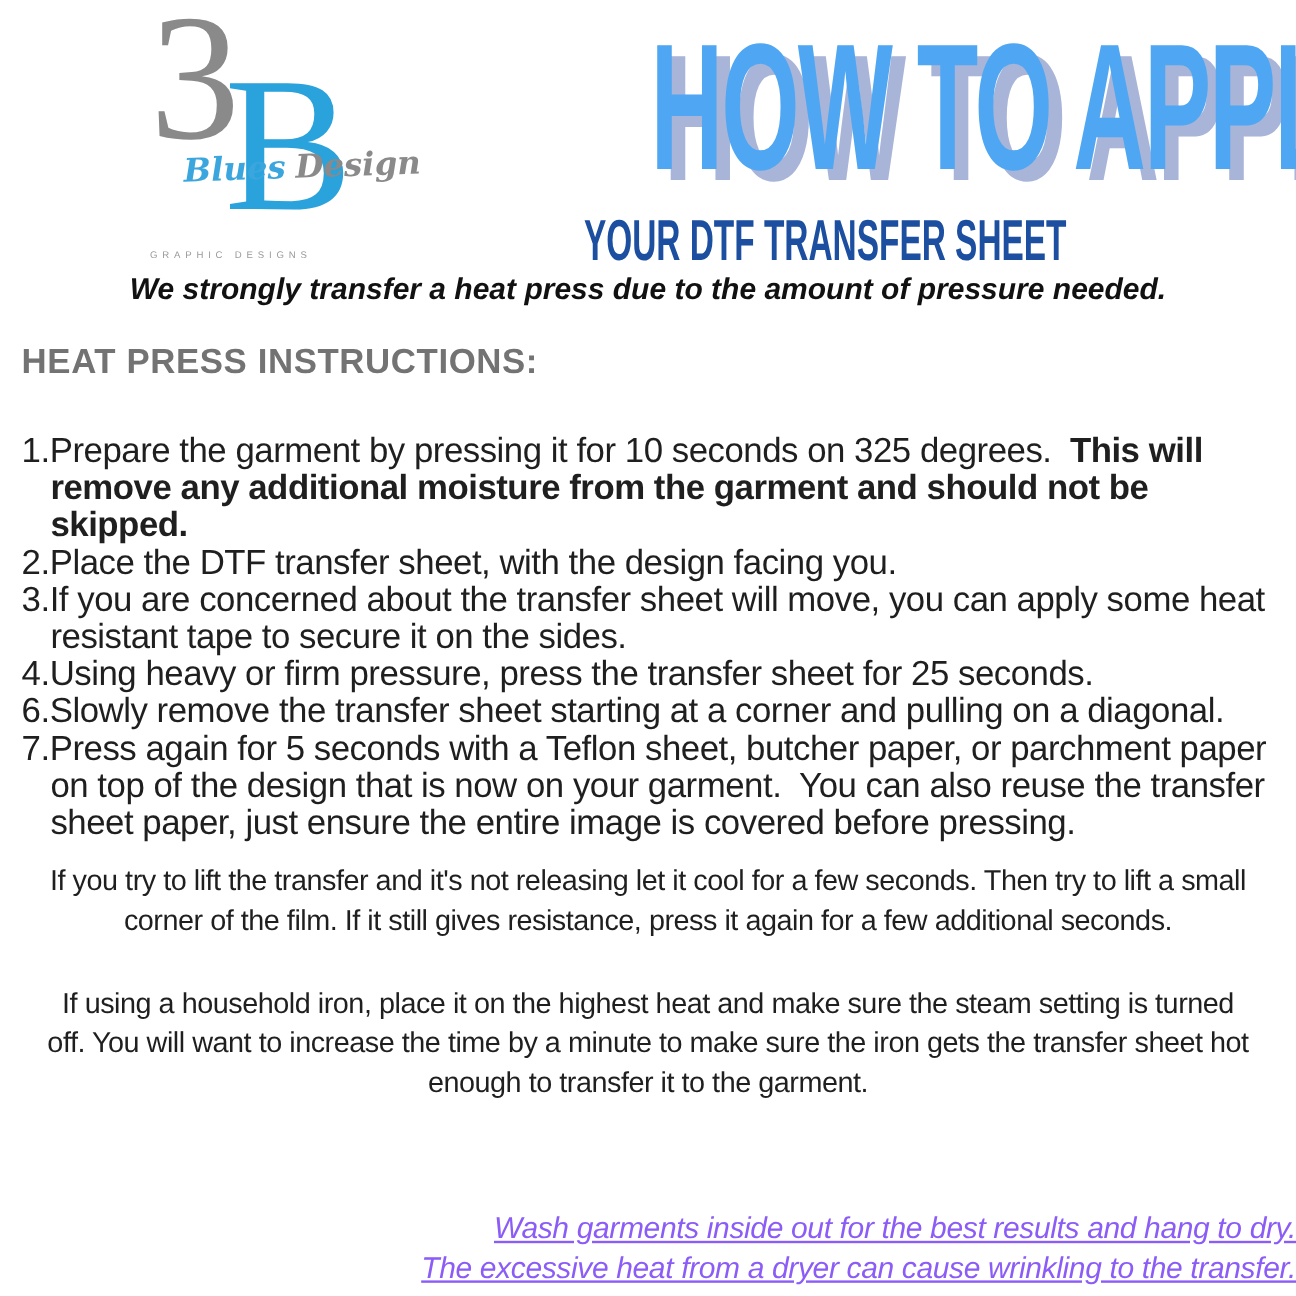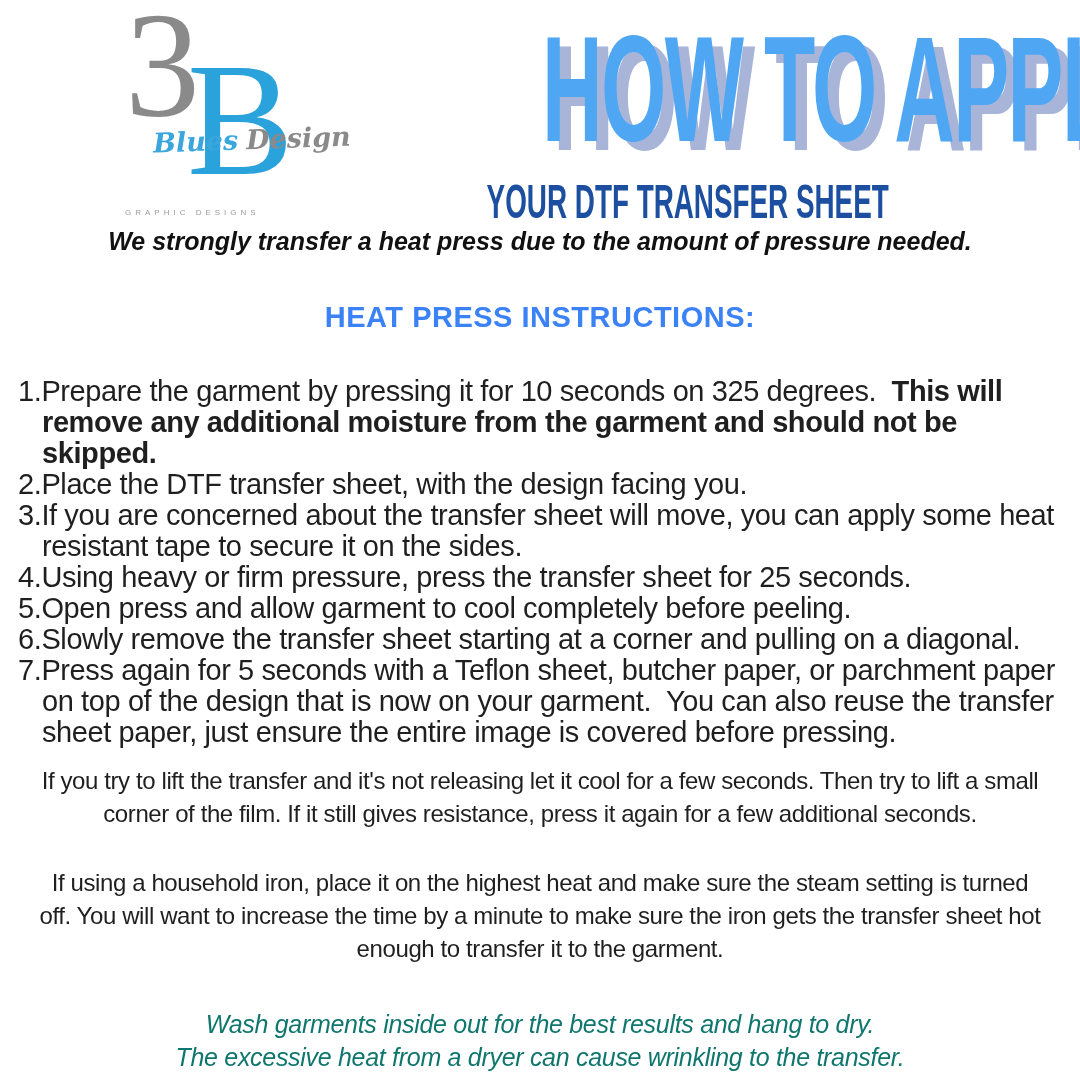--- a/index.html
+++ b/index.html
@@ -46,44 +46,45 @@
     transform:scaleX(0.58);transform-origin:center top;
   }
   .recommend{
     position:absolute;left:0;right:0;top:227px;text-align:center;
     font-size:25px;font-weight:700;font-style:italic;color:#111111;
   }
 
   
   .content{position:absolute;left:18px;right:18px;top:286px;}
   .section-heading{
-    text-align:center;font-size:29px;font-weight:700;color:#3b82f6;
-    letter-spacing:0.5px;margin:15px 0 0 0;
+    font-size:29px;font-weight:700;color:#737373;
+    letter-spacing:0.5px;margin:0 0 0 0;
   }
   ol.steps{
     list-style:none;margin:42px 0 0 0;padding:0;
     font-size:29px;line-height:31px;letter-spacing:-0.4px;
   }
   ol.steps li{padding-left:24px;text-indent:-24px;}
   ol.steps .step-bold{font-weight:700;}
   .tips-heading{
     text-align:center;font-size:25px;font-weight:700;color:#41a8ea;
     margin:30px 0 6px 0;letter-spacing:0.3px;
   }
   .para{
     text-align:center;font-size:24px;line-height:33px;letter-spacing:-0.4px;
     margin:16px;
   }
   .para.iron{margin-top:36px;}
 
   
   .footer{
-    position:absolute;left:0;right:0;top:1008px;text-align:center;
-    font-size:25px;line-height:33px;font-style:italic;color:#0f766e;
+    position:absolute;left:0;right:0;top:1008px;text-align:right;
+    font-size:25px;line-height:33px;font-style:italic;color:#8b5cf6;
     letter-spacing:-0.3px;
+    text-decoration:underline;
   }
 </style>
 </head>
 <body>
 
 <div class="page">
 
   <div class="logo">
     <span class="logo-3">3</span>
     <span class="logo-b">B</span>
@@ -99,21 +100,20 @@
   <div class="recommend">We strongly transfer a heat press due to the amount of pressure needed.</div>
 
   <div class="content">
     <h2 class="section-heading">HEAT PRESS INSTRUCTIONS:</h2>
 
     <ol class="steps">
       <li><span>1.</span><span>Prepare the garment by pressing it for 10 seconds on 325 degrees.&nbsp; </span><span class="step-bold">This will remove any additional moisture from the garment and should not be skipped.</span></li>
       <li><span>2.</span><span>Place the DTF transfer sheet, with the design facing you.</span></li>
       <li><span>3.</span><span>If you are concerned about the transfer sheet will move, you can apply some heat resistant tape to secure it on the sides.</span></li>
       <li><span>4.</span><span>Using heavy or firm pressure, press the transfer sheet for 25 seconds.</span></li>
-      <li><span>5.</span><span>Open press and allow garment to cool completely before peeling.</span></li>
       <li><span>6.</span><span>Slowly remove the transfer sheet starting at a corner and pulling on a diagonal.</span></li>
       <li><span>7.</span><span>Press again for 5 seconds with a Teflon sheet, butcher paper, or parchment paper on top of the design that is now on your garment.&nbsp; You can also reuse the transfer sheet paper, just ensure the entire image is covered before pressing.</span></li>
     </ol>
 
     <p class="para">If you try to lift the transfer and it's not releasing let it cool for a few seconds. Then try to lift a small corner of the film. If it still gives resistance, press it again for a few additional seconds.</p>
     <p class="para iron">If using a household iron, place it on the highest heat and make sure the steam setting is turned off. You will want to increase the time by a minute to make sure the iron gets the transfer sheet hot enough to transfer it to the garment.</p>
   </div>
 
   <div class="footer">
     <div>Wash garments inside out for the best results and hang to dry.</div>

